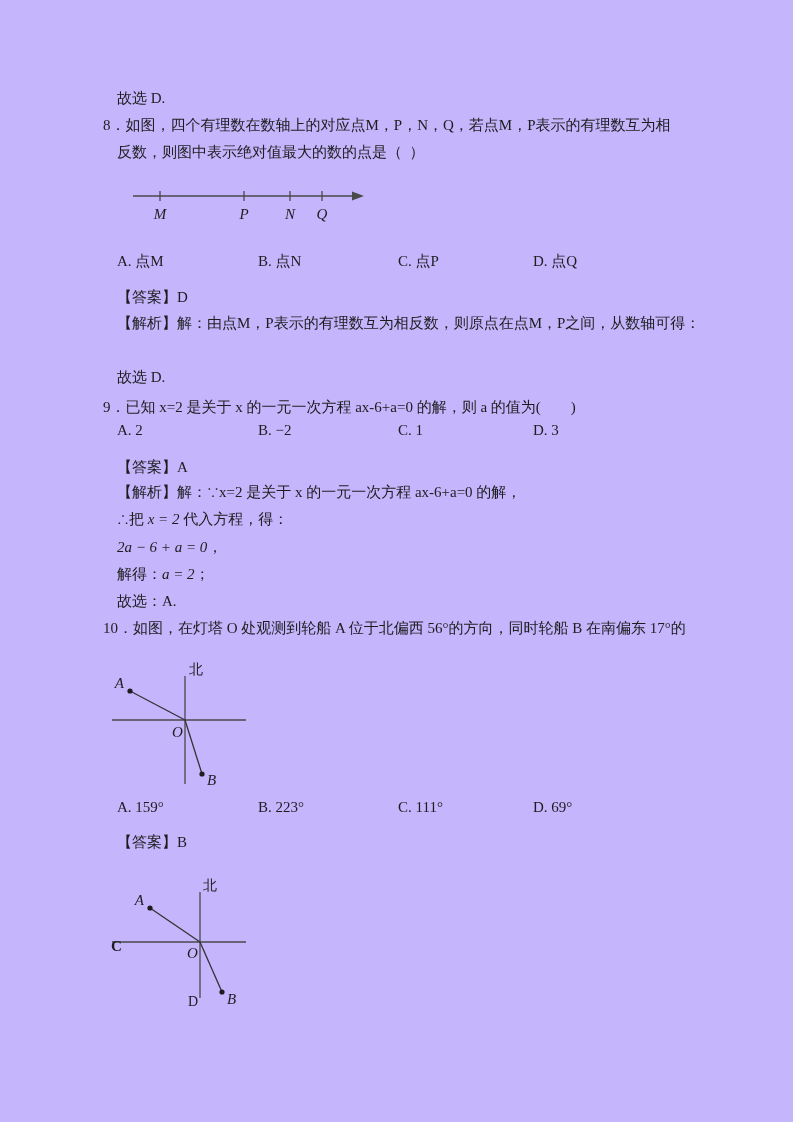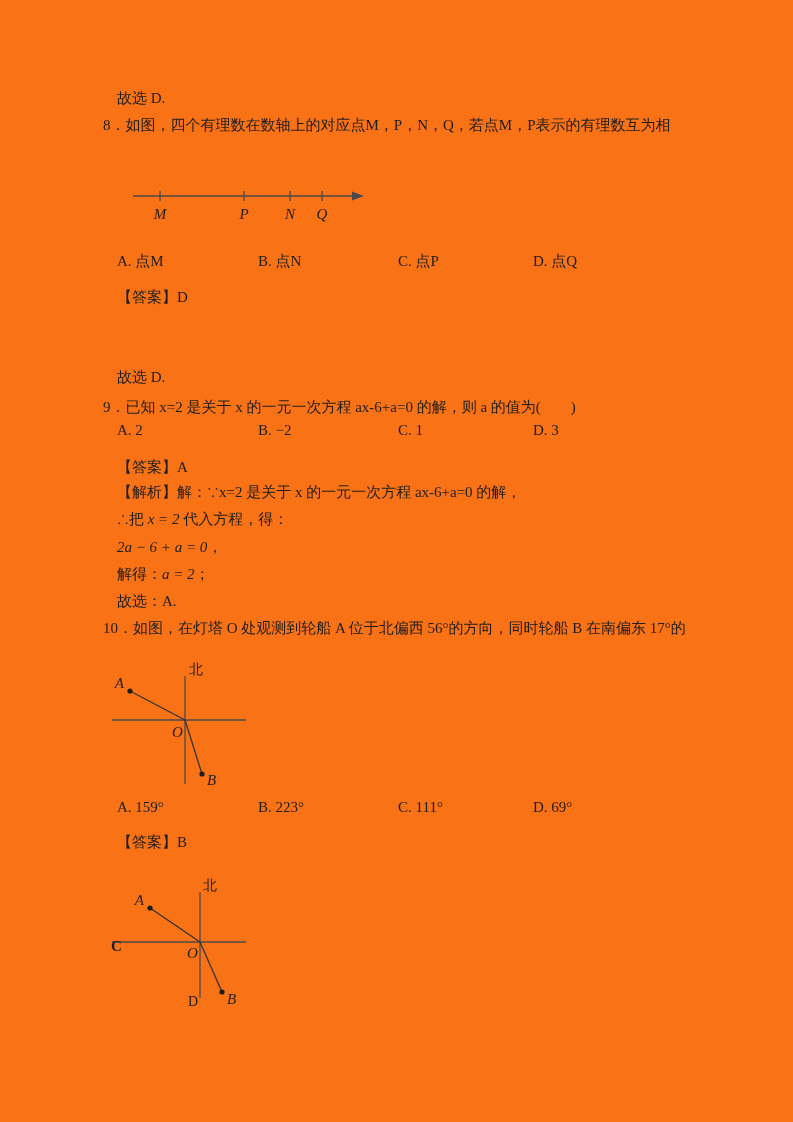--- a/index.html
+++ b/index.html
@@ -1,19 +1,19 @@
 <!DOCTYPE html>
 <html><head>
 <meta charset="utf-8">
 <style>
   html,body{margin:0;padding:0;background:#ffffff;}
   .page{
     position:relative;
     width:793px;height:1122px;
-    background:#f97316;
+    background:#c4b5fd;
     font-family:"Liberation Serif","DejaVu Serif",serif;
     color:#1d1d1d;
     font-size:15px;
     overflow:hidden;
     text-align:center;
   }
   .line{position:absolute;white-space:pre;line-height:20px;}
   .math{font-style:italic;}
   .opt{position:absolute;white-space:pre;}
   svg{position:absolute;overflow:visible;}
@@ -23,20 +23,21 @@
   .bold{font-weight:bold;}
 </style>
 </head>
 <body>
 
 <div class="page">
 
   <div class="line" style="left:117px;top:88px">故选 D.</div>
 
   <div class="line" style="left:103px;top:115px">8．如图，四个有理数在数轴上的对应点M，P，N，Q，若点M，P表示的有理数互为相</div>
+  <div class="line" style="left:117px;top:142px">反数，则图中表示绝对值最大的数的点是（  ）</div>
 
   <svg style="left:128px;top:182px" width="250" height="46" viewBox="0 0 250 46">
     <line x1="5" y1="14" x2="226" y2="14" stroke="#4a4a4a" stroke-width="1.4"></line>
     <polygon points="236,14 224,9.5 224,18.5" fill="#4a4a4a"></polygon>
     <line x1="32" y1="9" x2="32" y2="19" stroke="#4a4a4a" stroke-width="1.3"></line>
     <line x1="116" y1="9" x2="116" y2="19" stroke="#4a4a4a" stroke-width="1.3"></line>
     <line x1="162" y1="9" x2="162" y2="19" stroke="#4a4a4a" stroke-width="1.3"></line>
     <line x1="194" y1="9" x2="194" y2="19" stroke="#4a4a4a" stroke-width="1.3"></line>
     <text class="pt-label" x="32" y="37" text-anchor="middle">M</text>
     <text class="pt-label" x="116" y="37" text-anchor="middle">P</text>
@@ -45,20 +46,21 @@
   </svg>
 
   <div>
     <span class="opt" style="left:117px;top:252px">A. 点M</span>
     <span class="opt" style="left:258px;top:252px">B. 点N</span>
     <span class="opt" style="left:398px;top:252px">C. 点P</span>
     <span class="opt" style="left:533px;top:252px">D. 点Q</span>
   </div>
 
   <div class="line" style="left:117px;top:287px"><span>【答案】</span><span>D</span></div>
+  <div class="line" style="left:117px;top:313px"><span>【解析】</span><span>解：由点M，P表示的有理数互为相反数，则原点在点M，P之间，从数轴可得：</span></div>
   <div class="line" style="left:117px;top:367px">故选 D.</div>
 
   <div class="line" style="left:103px;top:397px">9．已知 x=2 是关于 x 的一元一次方程 ax-6+a=0 的解，则 a 的值为(        )</div>
 
   <div>
     <span class="opt" style="left:117px;top:422px">A. 2</span>
     <span class="opt" style="left:258px;top:422px">B. −2</span>
     <span class="opt" style="left:398px;top:422px">C. 1</span>
     <span class="opt" style="left:533px;top:422px">D. 3</span>
   </div>

